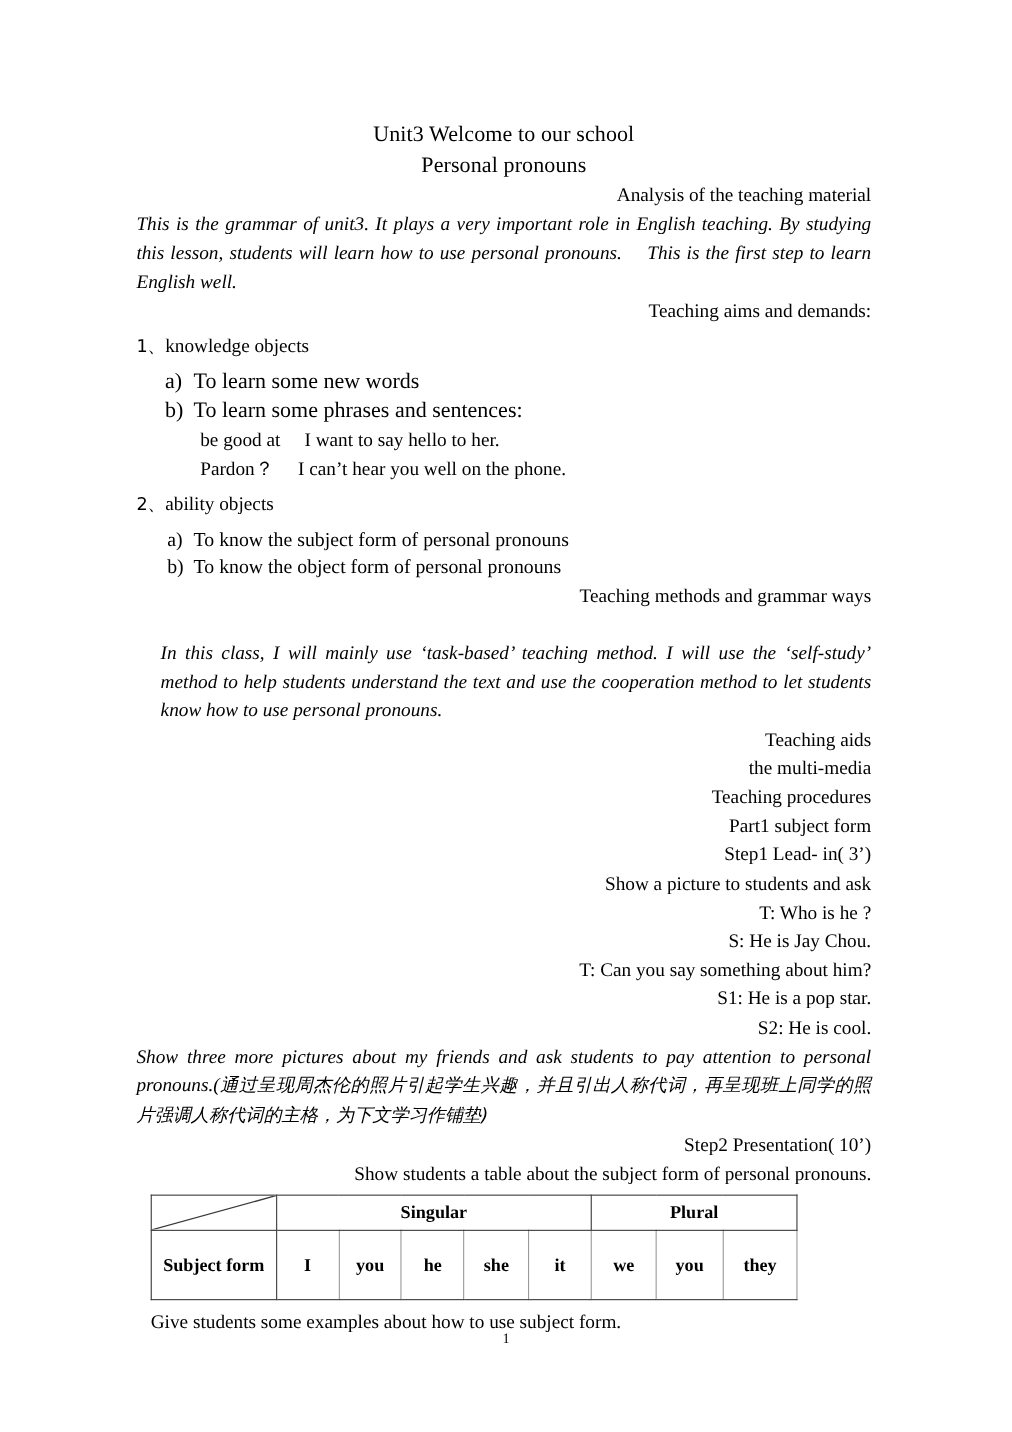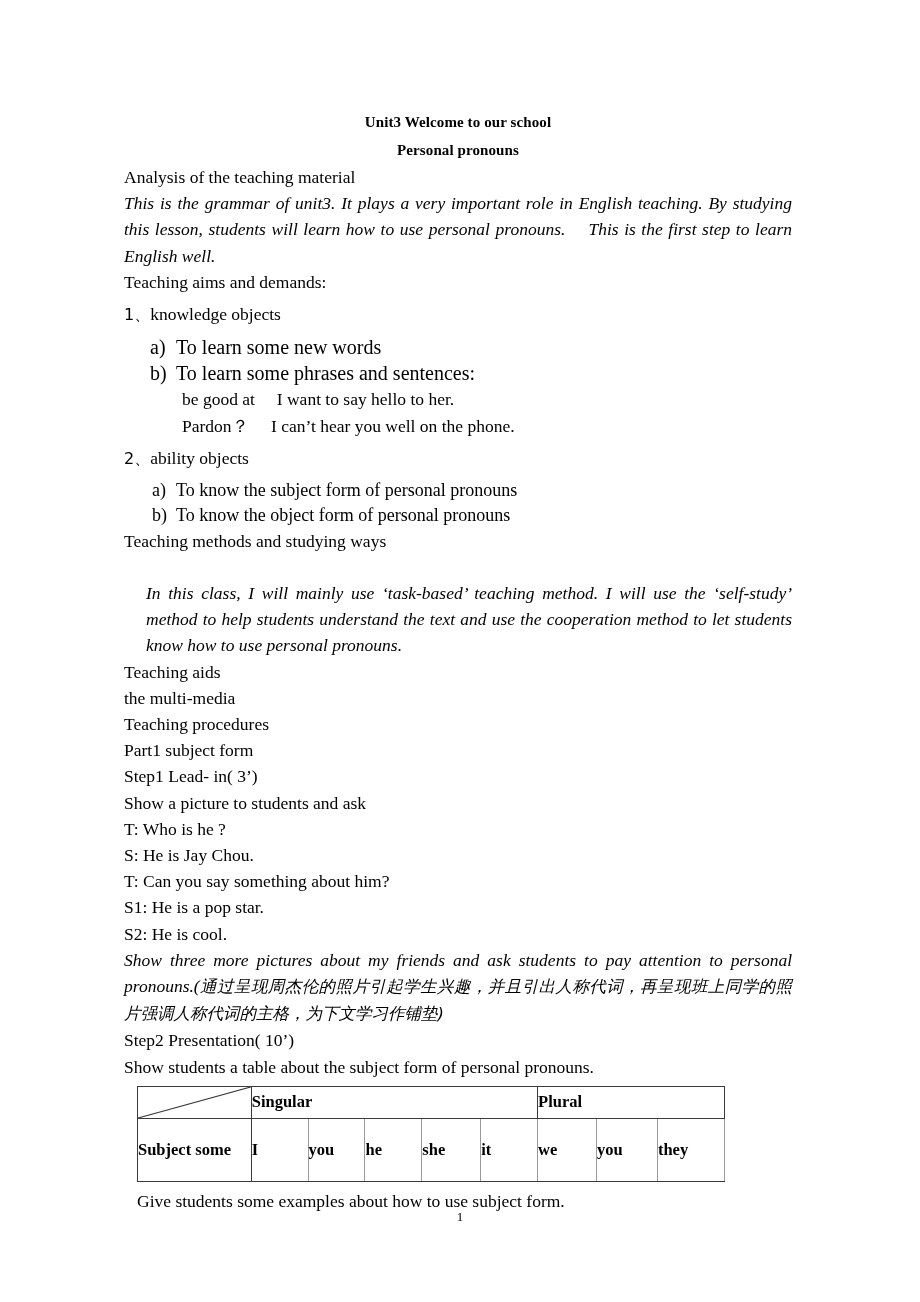--- a/index.html
+++ b/index.html
@@ -27,31 +27,31 @@
   .content {
     position: absolute;
     left: 124px;
     top: 108px;
     width: 668px;
   }
 
   
   .title-block { text-align: center; }
   .doc-title {
-    font-weight: bold;
-    font-size: 15px;
+    font-weight: normal;
+    font-size: 20px;
     line-height: 28px;
     letter-spacing: 0.1px;
   }
 
   
   .para {
     font-size: 17.5px;
     line-height: 26.2px;
-    text-align: left;
+    text-align: right;
     white-space: pre-wrap;
   }
   .para.justify {
     text-align: justify;
     text-justify: inter-word;
     white-space: normal;
     font-style: italic;
   }
   .para.indent-block {
     padding-left: 22px;
@@ -104,20 +104,21 @@
     margin-left: 13px;
   }
   table.pron {
     border-collapse: collapse;
     width: 588px;
     table-layout: fixed;
     font-family: "Liberation Serif", "DejaVu Serif", serif;
   }
   table.pron td {
     border: 1px solid #3a3a3a;
+    text-align: center;
     vertical-align: middle;
     font-weight: bold;
     font-size: 16.5px;
     padding: 0;
   }
   table.pron td.inner-v {
     border-left-color: #9a9a9a;
     border-right-color: #9a9a9a;
   }
   tr.head-row td { height: 31px; }
@@ -179,21 +180,21 @@
 
     <div class="example-line">be good at  I want to say hello to her.</div>
     <div class="example-line">Pardon？   I can’t hear you well on the phone.</div>
 
     <div class="numbered"><span class="cn-num">2、</span><span>ability objects</span></div>
 
     <div class="sub-item small"><span class="marker">a)</span><span>To know the subject form of personal pronouns</span></div>
 
     <div class="sub-item small"><span class="marker">b)</span><span>To know the object form of personal pronouns</span></div>
 
-    <div class="para">Teaching methods and studying ways</div>
+    <div class="para">Teaching methods and grammar ways</div>
 
     <div class="para justify indent-block">In this class, I will mainly use ‘task-based’ teaching method. I will use the ‘self-study’ method to help students understand the text and use the cooperation method to let students know how to use personal pronouns.</div>
 
     <div class="para">Teaching aids</div>
     <div class="para">the multi-media</div>
 
     <div class="para">Teaching procedures</div>
     <div class="para">Part1 subject form</div>
     <div class="para">Step1 Lead- in( 3’)</div>
     <div class="para">Show a picture to students and ask</div>
@@ -226,21 +227,21 @@
             <tr class="head-row">
           <td class="corner">
             <svg class="diag" viewBox="0 0 112 31" preserveAspectRatio="none">
               <line x1="0" y1="31" x2="112" y2="0" stroke="#3a3a3a" stroke-width="1.2" vector-effect="non-scaling-stroke"></line>
             </svg>
           </td>
           <td colspan="5">Singular</td>
           <td colspan="3">Plural</td>
         </tr>
         <tr class="body-row">
-          <td>Subject some</td>
+          <td>Subject form</td>
           <td class="inner-v">I</td>
           <td class="inner-v">you</td>
           <td class="inner-v">he</td>
           <td class="inner-v">she</td>
           <td class="inner-v">it</td>
           <td class="inner-v">we</td>
           <td class="inner-v">you</td>
           <td class="inner-v">they</td>
         </tr>
       </tbody>

